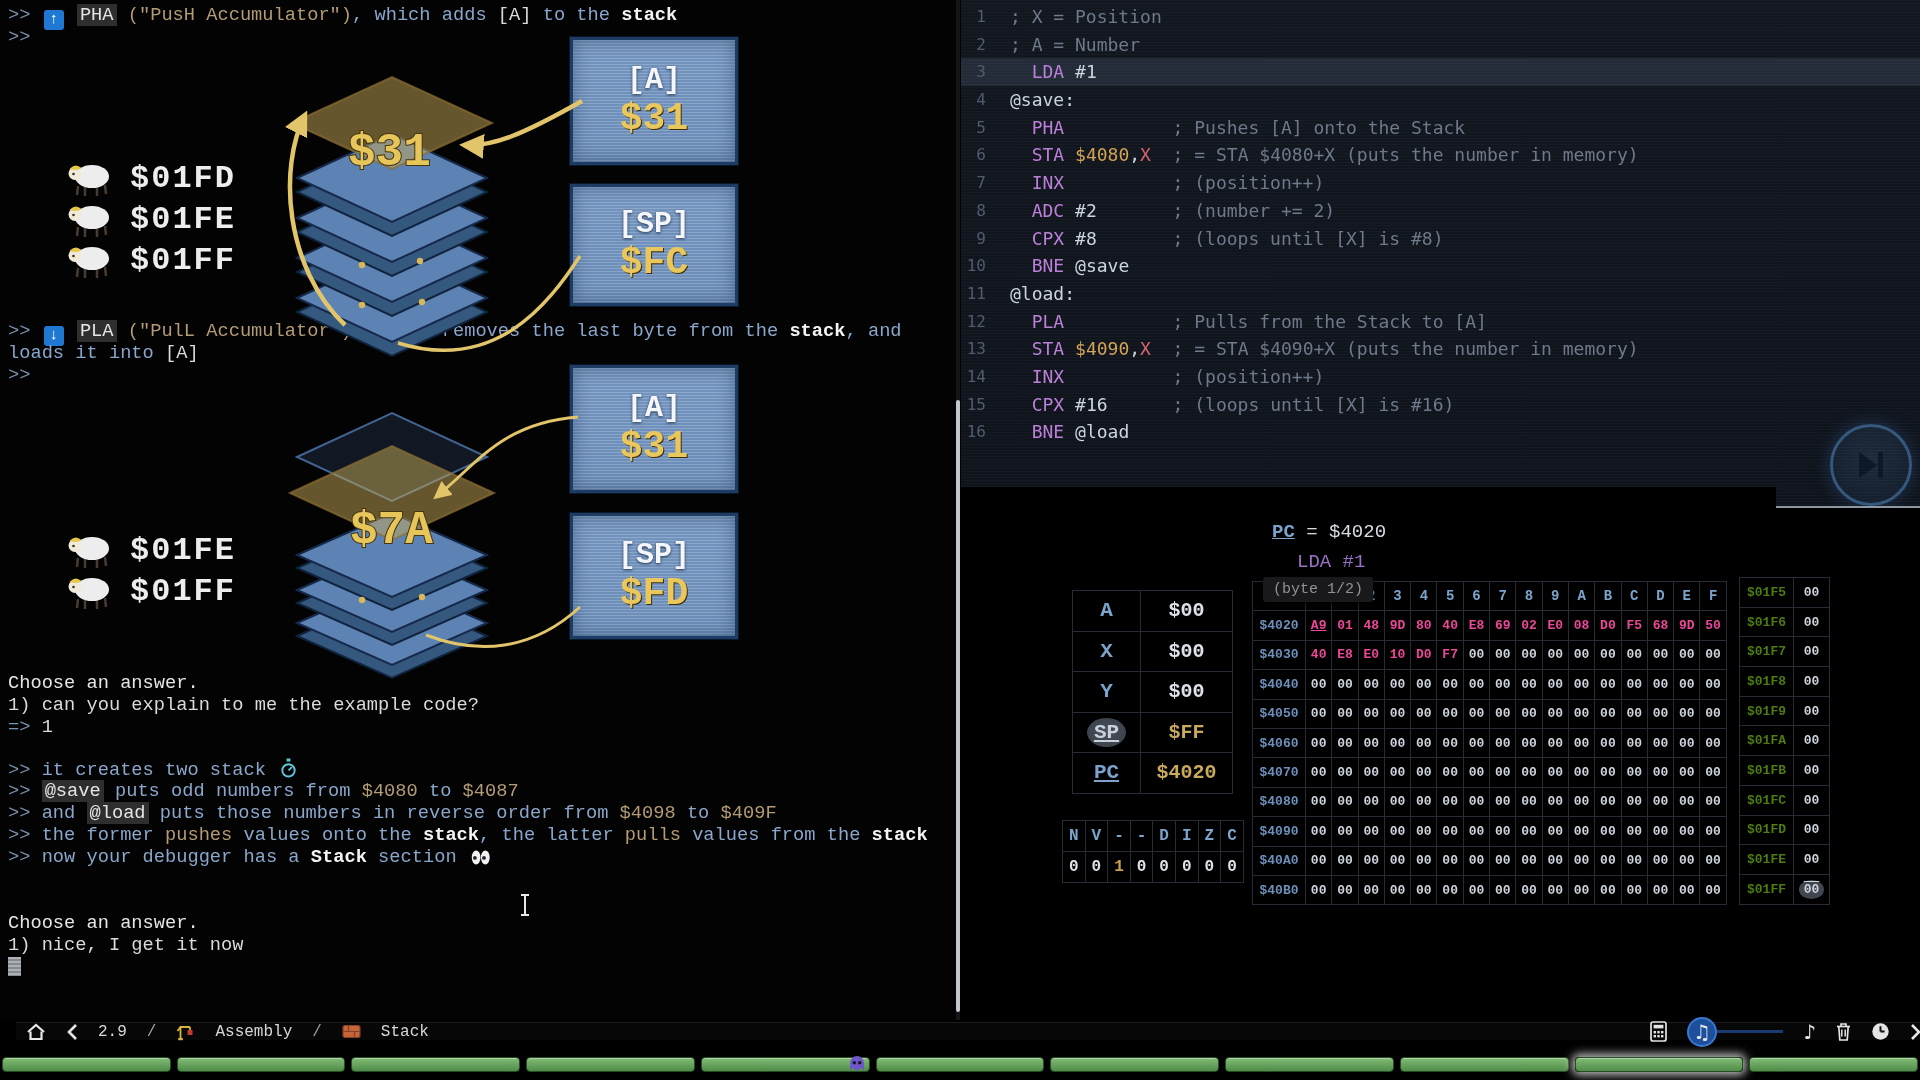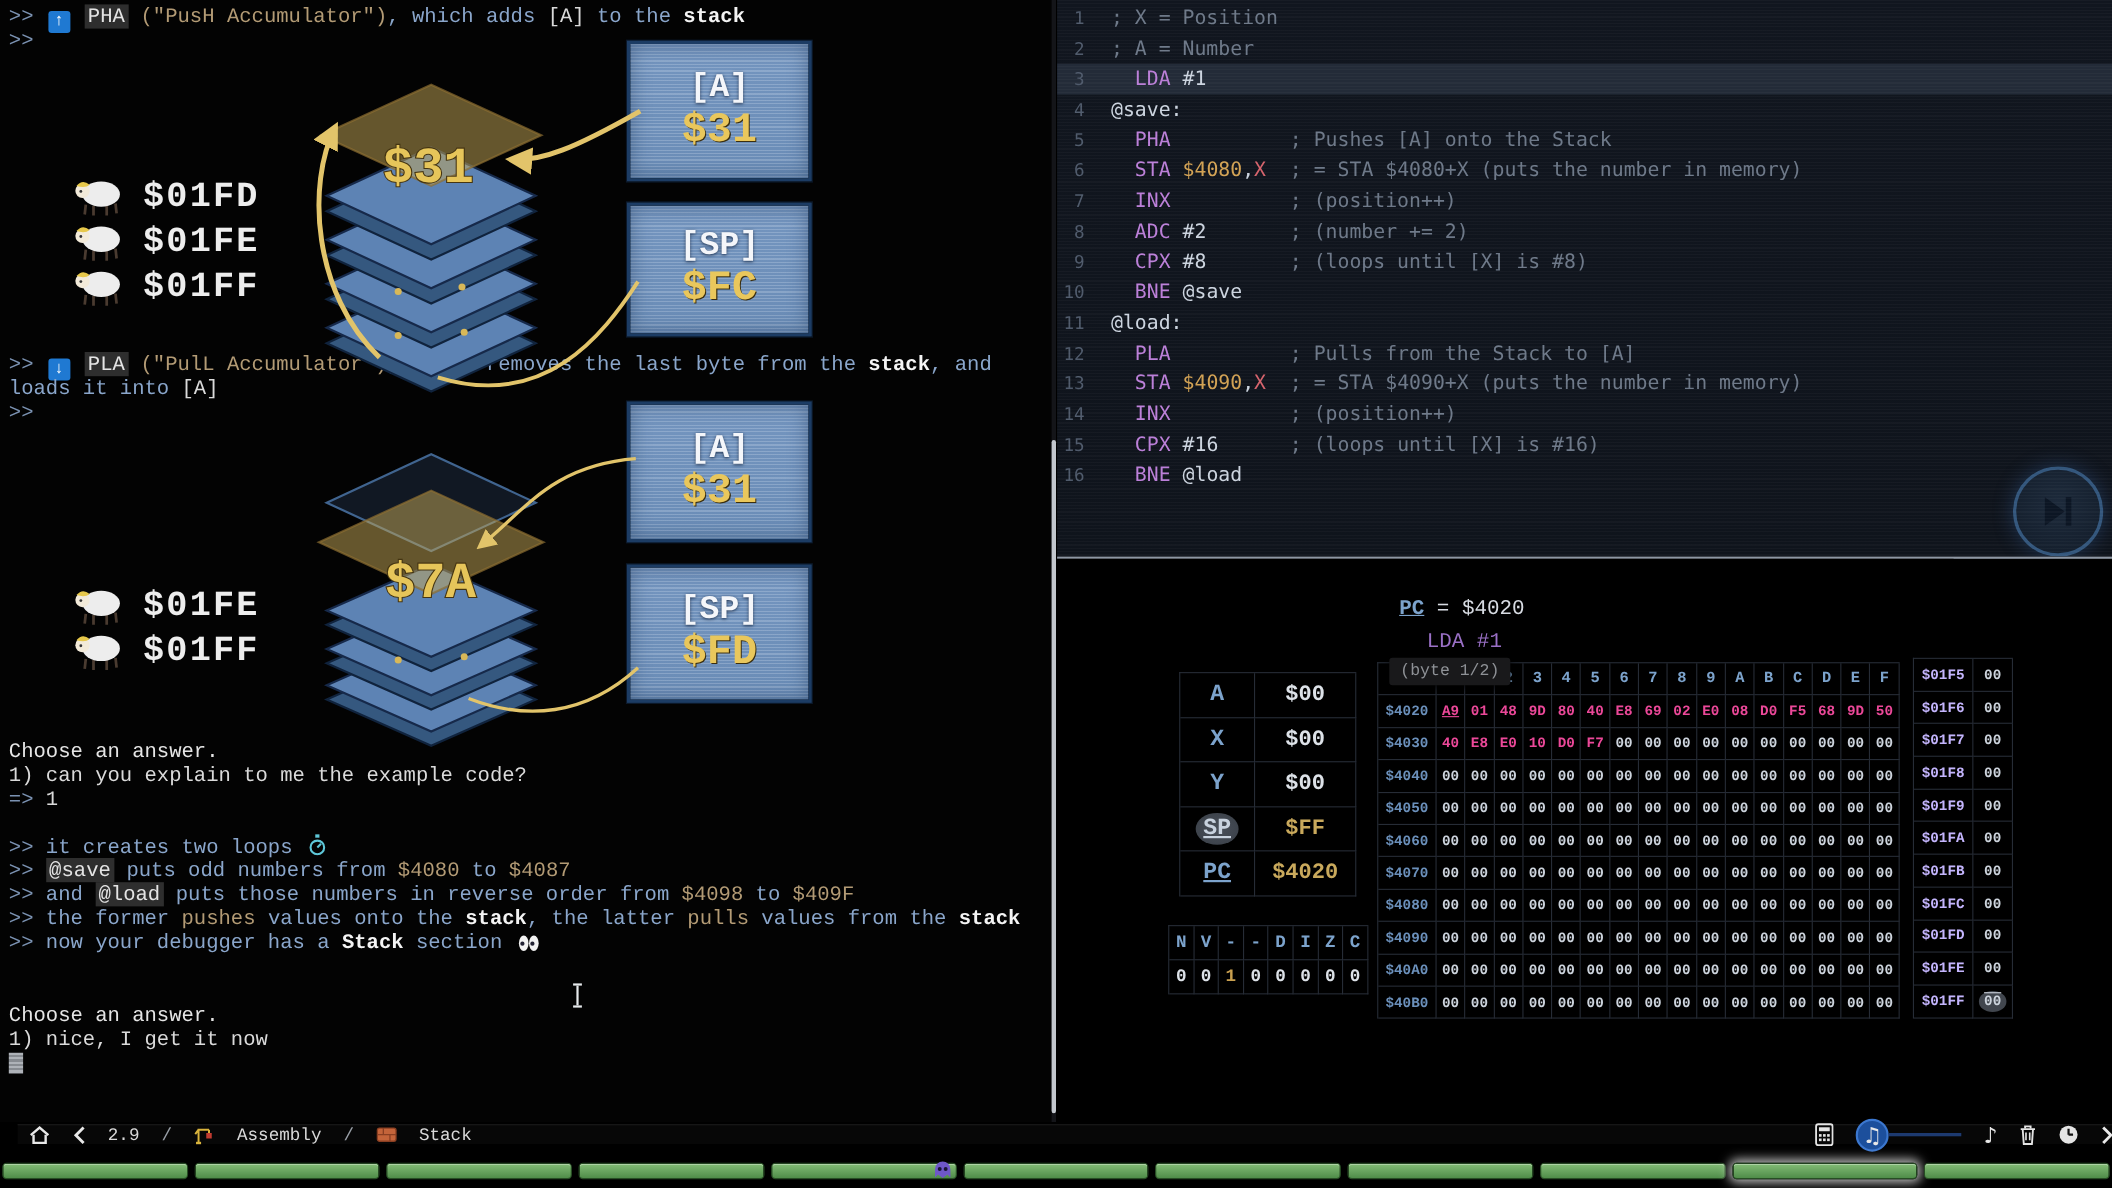--- a/index.html
+++ b/index.html
@@ -41,36 +41,36 @@
   .eline{display:flex;height:27.7px;line-height:27.7px;font-size:18px;font-family:"DejaVu Sans Mono",monospace;}
   .eline.cur{background:#232b38;}
   .lnum{width:25px;text-align:right;color:#4f5a6b;font-size:16px;flex:none;}
   .lcode{padding-left:24px;white-space:pre;color:#ccd4df;}
   .e-op{color:#bb7fd8}.e-com{color:#6d7888}.e-addr{color:#d2a254}.e-reg{color:#d5636c}
   .e-txt{color:#ccd4df}.e-lbl{color:#ccd4df}
   #stepbtn{position:absolute;left:869px;top:424px;width:76px;height:76px;border-radius:50%;
         border:3px solid #33567c;background:radial-gradient(circle at 50% 40%,#1d2a3b,#121c29);
         box-shadow:0 0 18px rgba(60,110,180,.35);display:flex;align-items:center;justify-content:center;cursor:pointer;}
   
-  #debugger{position:absolute;left:961px;top:508px;width:815px;height:512px;background:#000;}
+  #debugger{position:absolute;left:961px;top:487px;width:815px;height:512px;background:#000;}
   #pcline{position:absolute;left:311px;top:34px;font-size:19px;font-weight:bold;}
   .pcl{color:#7ca3cc;text-decoration:underline;}
   .pcr{color:#d7dbe2;font-weight:normal;}
   #instr{position:absolute;left:336px;top:64px;font-size:19px;color:#9a70c6;}
   #tooltip{position:absolute;left:302px;top:90px;z-index:6;background:#19191b;color:#8e9196;
         font-size:15px;padding:4px 10px;border-radius:3px;box-shadow:0 2px 6px rgba(0,0,0,.7);}
   .grid{position:absolute;display:grid;border-top:1px solid #262c36;border-left:1px solid #262c36;}
   .grid>div{display:flex;align-items:center;justify-content:center;
         border-right:1px solid #262c36;border-bottom:1px solid #262c36;}
   #memgrid{left:291px;top:94px;grid-template-columns:53px repeat(16,26.3px);grid-auto-rows:29.4px;
         font-weight:bold;font-size:13px;}
   .mh{color:#7ca3cc;font-size:14px}.ma{color:#6b90bb}.mv{color:#ccd3dc}.mv.y{color:#ec4899}
   .ul{text-decoration:underline}
   #stackgrid{left:778px;top:90px;grid-template-columns:54px 36px;grid-auto-rows:29.7px;font-weight:bold;font-size:13px;}
-  .sa{color:#c4b5fd}.sv{color:#ccd3dc}
+  .sa{color:#4d7c0f}.sv{color:#ccd3dc}
   .pill{background:#41464e;border-radius:50%;padding:2px 5px;text-decoration:overline;}
   #regrows{left:111px;top:103px;grid-template-columns:68px 92px;grid-auto-rows:40.5px;font-weight:bold;font-size:20px;}
   .rl{color:#7ca3cc;font-size:21px}.rl.und{text-decoration:underline}
   .circ{background:radial-gradient(#4a505a,#383e46);border-radius:50%;padding:3px 7px;color:#c8d2de;text-decoration:underline;}
   .rv{color:#dde2e8}.rv.gold{color:#c9a95c}
   #flaggrid{left:101px;top:333px;grid-template-columns:repeat(8,22.6px);grid-auto-rows:31px;font-weight:bold;font-size:16px;}
   .fh{color:#7ca3cc}.fv{color:#dde2e8}.fv.acc{color:#c9a050}
   
   #footer{position:absolute;left:16px;top:1022px;width:1920px;height:18px;background:#070707;
         border-top:1px solid #1c1c1c;display:flex;align-items:center;gap:20px;padding:0 14px 0 10px;box-sizing:border-box;
@@ -106,21 +106,21 @@
         <div class="tline"><span class="c-d">&gt;&gt; </span><span class="tico">↓</span><span> </span><span class="c-hl">PLA</span><span> </span><span class="c-tan">("PulL Accumulator")</span><span class="c-b">, which removes the last byte from the </span><span class="c-wb">stack</span><span class="c-b">, and</span></div>
         <div class="tline"><span class="c-b">loads it into </span><span class="c-w">[A]</span></div>
         <div class="tline"><span class="c-d">&gt;&gt;</span></div>
       </div>
     <div class="tblock" style="top:672px">
         <div class="tline"><span class="c-cy">Choose an answer.</span></div>
         <div class="tline"><span class="c-w">1) can you explain to me the example code?</span></div>
         <div class="tline"><span class="c-d">=&gt; </span><span class="c-w">1</span></div>
       </div>
     <div class="tblock" style="top:758px">
-        <div class="tline"><span class="c-d">&gt;&gt; </span><span class="c-b">it creates two loops </span><span class="isvg"><svg viewBox="0 0 20 21" width="19" height="20">
+        <div class="tline"><span class="c-d">&gt;&gt; </span><span class="c-b">it creates two stack </span><span class="isvg"><svg viewBox="0 0 20 21" width="19" height="20">
               <circle cx="10" cy="13" r="6.5" fill="none" stroke="#5ec7d8" stroke-width="2"></circle>
               <rect x="8" y="0.5" width="4" height="3.2" fill="#5ec7d8"></rect>
               <line x1="10" y1="13" x2="13.5" y2="9.5" stroke="#5ec7d8" stroke-width="2"></line>
             </svg></span></div>
         <div class="tline"><span class="c-d">&gt;&gt; </span><span class="c-hl">@save</span><span class="c-b"> puts odd numbers from </span><span class="c-tan">$4080</span><span class="c-b"> to </span><span class="c-tan">$4087</span></div>
         <div class="tline"><span class="c-d">&gt;&gt; </span><span class="c-b">and </span><span class="c-hl">@load</span><span class="c-b"> puts those numbers in reverse order from </span><span class="c-tan">$4098</span><span class="c-b"> to </span><span class="c-tan">$409F</span></div>
         <div class="tline"><span class="c-d">&gt;&gt; </span><span class="c-b">the former </span><span class="c-tan">pushes</span><span class="c-b"> values onto the </span><span class="c-wb">stack</span><span class="c-b">, the latter </span><span class="c-tan">pulls</span><span class="c-b"> values from the </span><span class="c-wb">stack</span></div>
         <div class="tline"><span class="c-d">&gt;&gt; </span><span class="c-b">now your debugger has a </span><span class="c-wb">Stack</span><span class="c-b"> section </span><span class="isvg"><svg viewBox="0 0 24 17" width="21" height="15">
               <ellipse cx="7" cy="8.5" rx="5" ry="8" fill="#f2f2f2"></ellipse>
               <ellipse cx="17.5" cy="8.5" rx="5" ry="8" fill="#f2f2f2"></ellipse>

